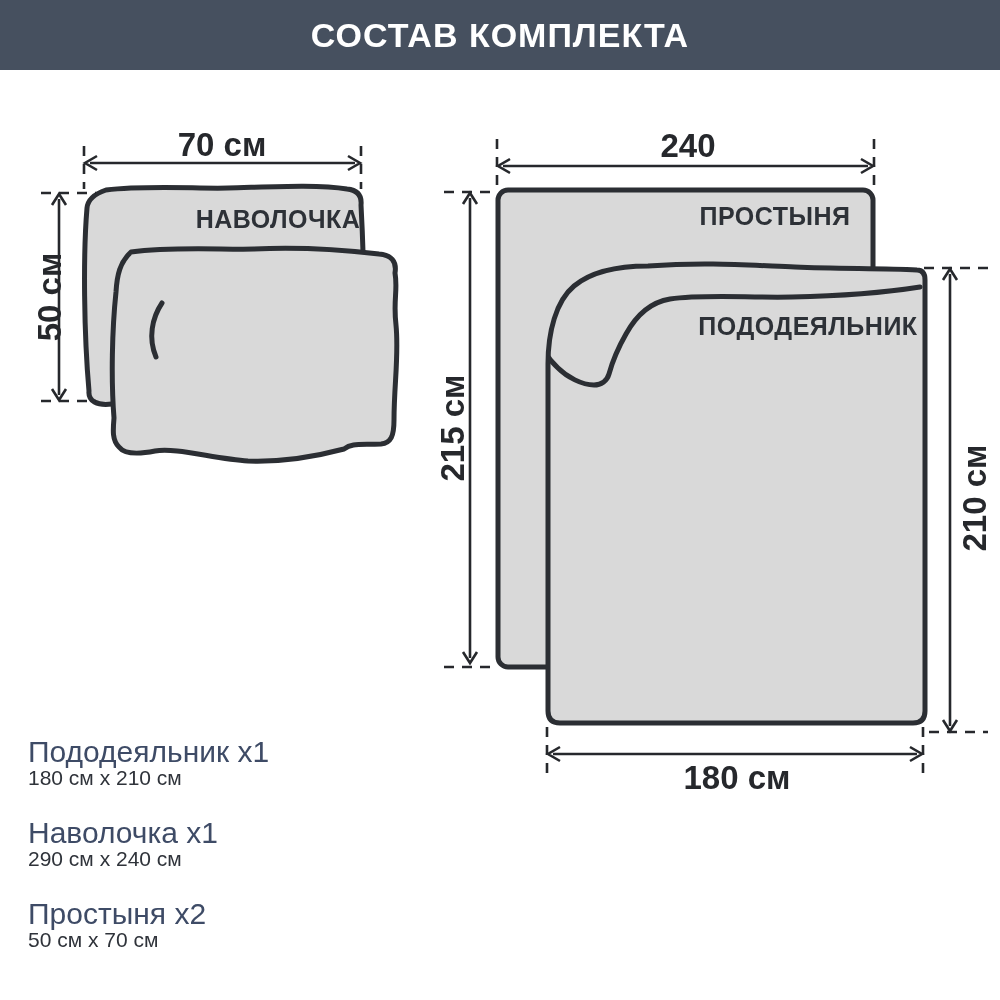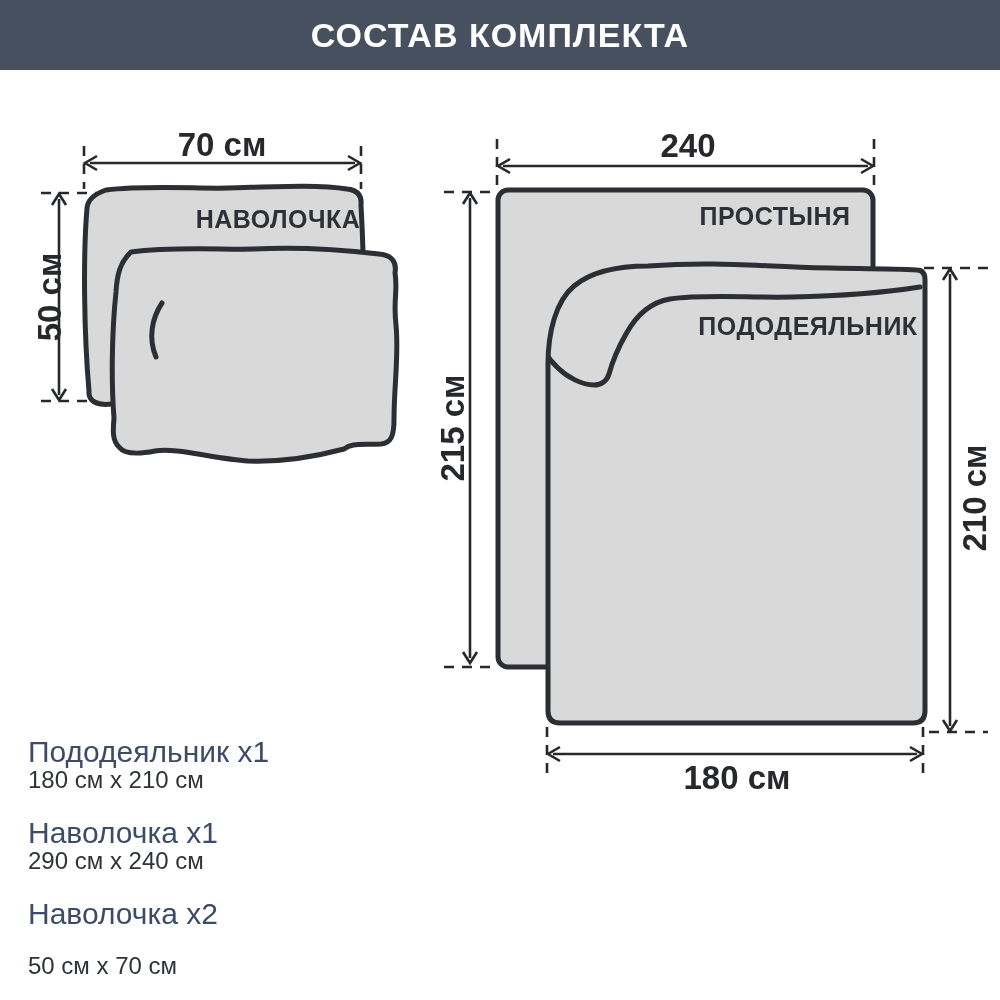--- a/index.html
+++ b/index.html
@@ -24,21 +24,21 @@
   .dim-dash{fill:none;stroke:#26282c;stroke-width:2.6;stroke-dasharray:10 8;}
   .dim-text{fill:#26282c;font-size:33px;font-weight:700;}
   .shape-label{fill:#2d3137;font-size:25px;font-weight:700;letter-spacing:0.5px;}
 
   .legend{position:absolute;left:28px;top:0;width:400px;}
   .legend-name{
     position:absolute;left:0;color:#3e4b66;font-size:30px;font-weight:500;
     white-space:nowrap;
   }
   .legend-size{
-    position:absolute;left:0;color:#2f333a;font-size:24px;font-weight:400;
+    position:absolute;left:0;color:#2f333a;font-size:21px;font-weight:400;
     white-space:nowrap;
   }
 </style>
 </head>
 <body>
 
 <div class="page">
 
   <div class="header">
     <div class="header-title">СОСТАВ КОМПЛЕКТА</div>
@@ -162,17 +162,17 @@
     </g>
   </svg>
 
   <div class="legend">
     <div class="legend-name" style="top:735px">Пододеяльник х1</div>
     <div class="legend-size" style="top:766px">180 см x 210 см</div>
 
     <div class="legend-name" style="top:816px">Наволочка х1</div>
     <div class="legend-size" style="top:847px">290 см x 240 см</div>
 
-    <div class="legend-name" style="top:897px">Наволочка х2</div>
-    <div class="legend-size" style="top:952px">50 см x 70 см</div>
+    <div class="legend-name" style="top:897px">Простыня х2</div>
+    <div class="legend-size" style="top:928px">50 см x 70 см</div>
   </div>
 
 </div>
 
 </body></html>

